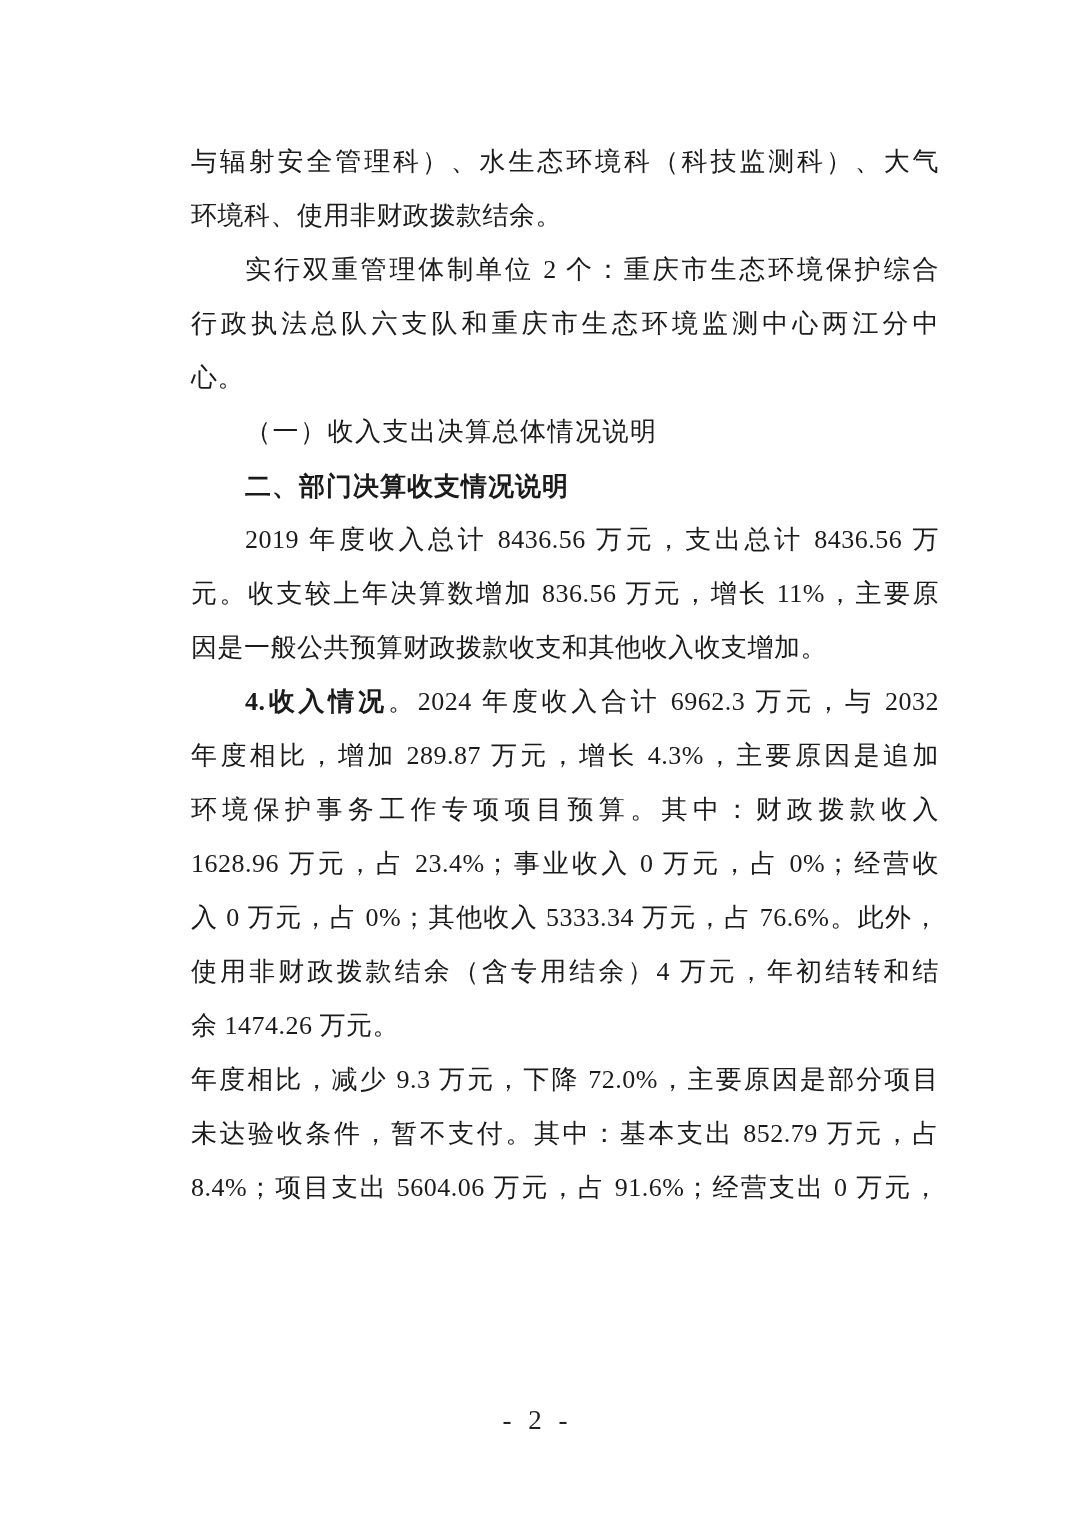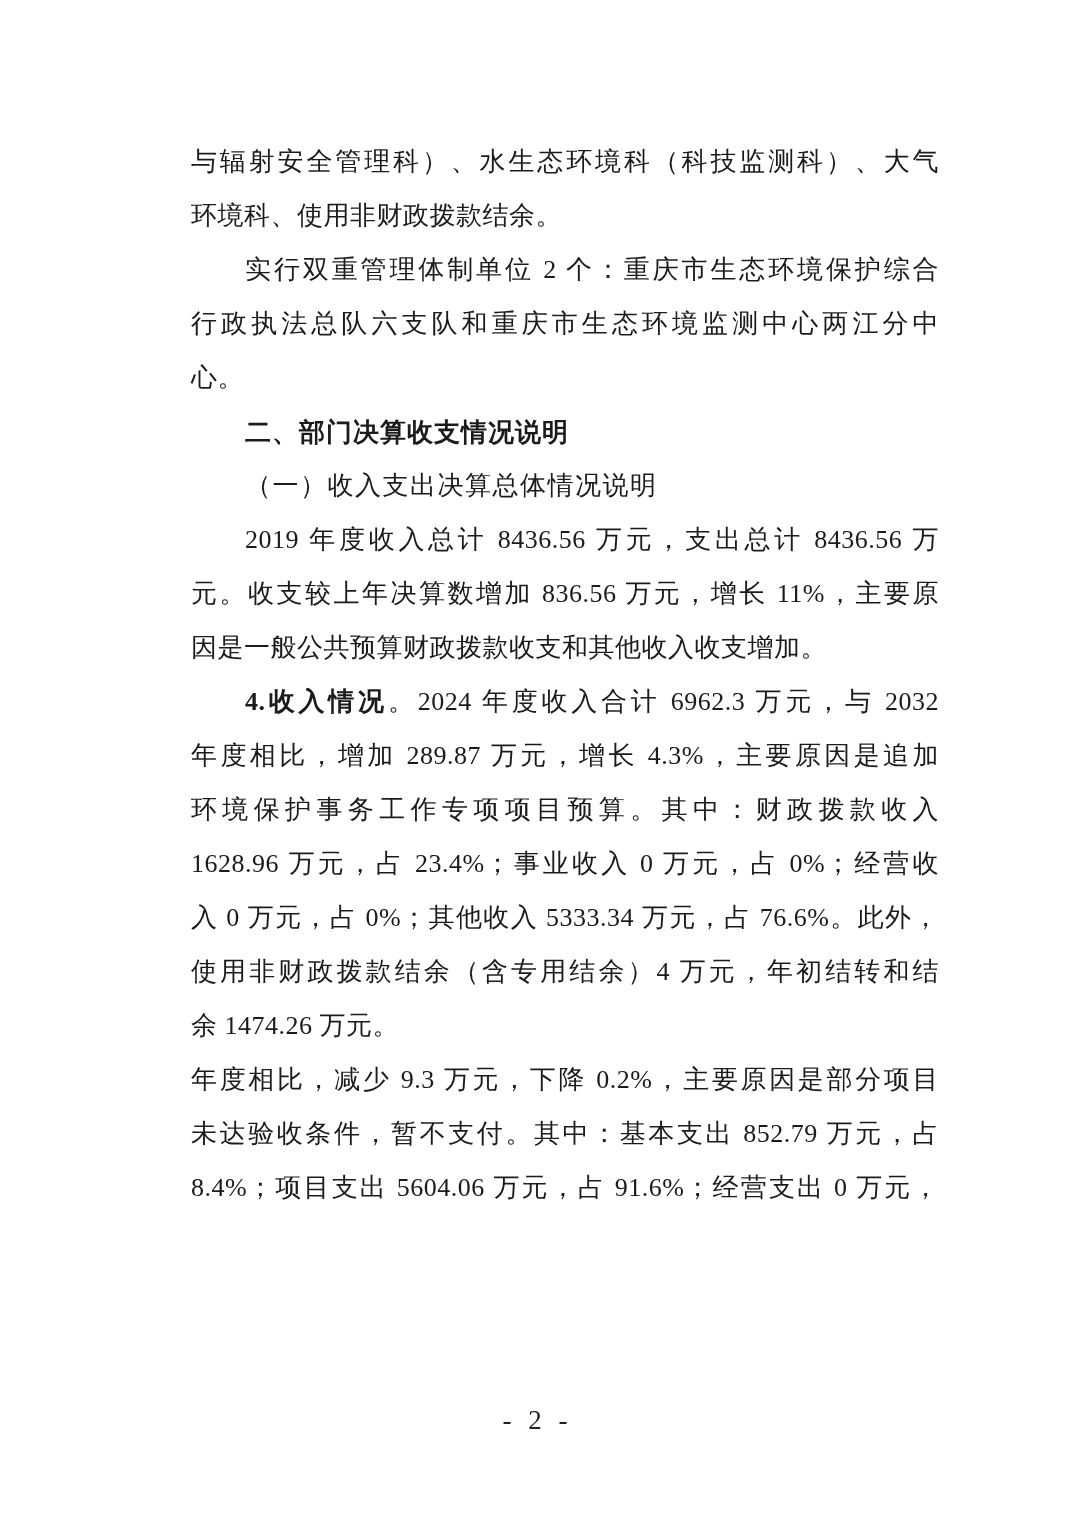--- a/index.html
+++ b/index.html
@@ -77,37 +77,37 @@
 
 <div class="page">
 
   <div class="textblock">
     <div class="line j">与辐射安全管理科）、水生态环境科（科技监测科）、大气</div>
     <div class="line">环境科、使用非财政拨款结余。</div>
     <div class="line ind j">实行双重管理体制单位 2 个：重庆市生态环境保护综合</div>
     <div class="line j">行政执法总队六支队和重庆市生态环境监测中心两江分中</div>
     <div class="line">心。</div>
 
+    <div class="line ind h2">（一）收入支出决算总体情况说明</div>
     <div class="line ind h1">二、部门决算收支情况说明</div>
-    <div class="line ind h2">（一）收入支出决算总体情况说明</div>
 
     <div class="line ind j">2019 年度收入总计 8436.56 万元，支出总计 8436.56 万</div>
     <div class="line j">元。收支较上年决算数增加 836.56 万元，增长 11%，主要原</div>
     <div class="line">因是一般公共预算财政拨款收支和其他收入收支增加。</div>
 
     <div class="line ind j">
       <span class="lead">4.收入情况</span><span>。2024 年度收入合计 6962.3 万元，与 2032</span>
     </div>
     <div class="line j">年度相比，增加 289.87 万元，增长 4.3%，主要原因是追加</div>
     <div class="line j">环境保护事务工作专项项目预算。其中：财政拨款收入</div>
     <div class="line j">1628.96 万元，占 23.4%；事业收入 0 万元，占 0%；经营收</div>
     <div class="line j">入 0 万元，占 0%；其他收入 5333.34 万元，占 76.6%。此外，</div>
     <div class="line j">使用非财政拨款结余（含专用结余）4 万元，年初结转和结</div>
     <div class="line">余 1474.26 万元。</div>
 
-    <div class="line j">年度相比，减少 9.3 万元，下降 0.2%，主要原因是部分项目</div>
+    <div class="line j">年度相比，减少 9.3 万元，下降 72.0%，主要原因是部分项目</div>
     <div class="line j">未达验收条件，暂不支付。其中：基本支出 852.79 万元，占</div>
     <div class="line j">8.4%；项目支出 5604.06 万元，占 91.6%；经营支出 0 万元，</div>
   </div>
 
   <div class="footer">- 2 -</div>
 
 </div>
 
 </body></html>

